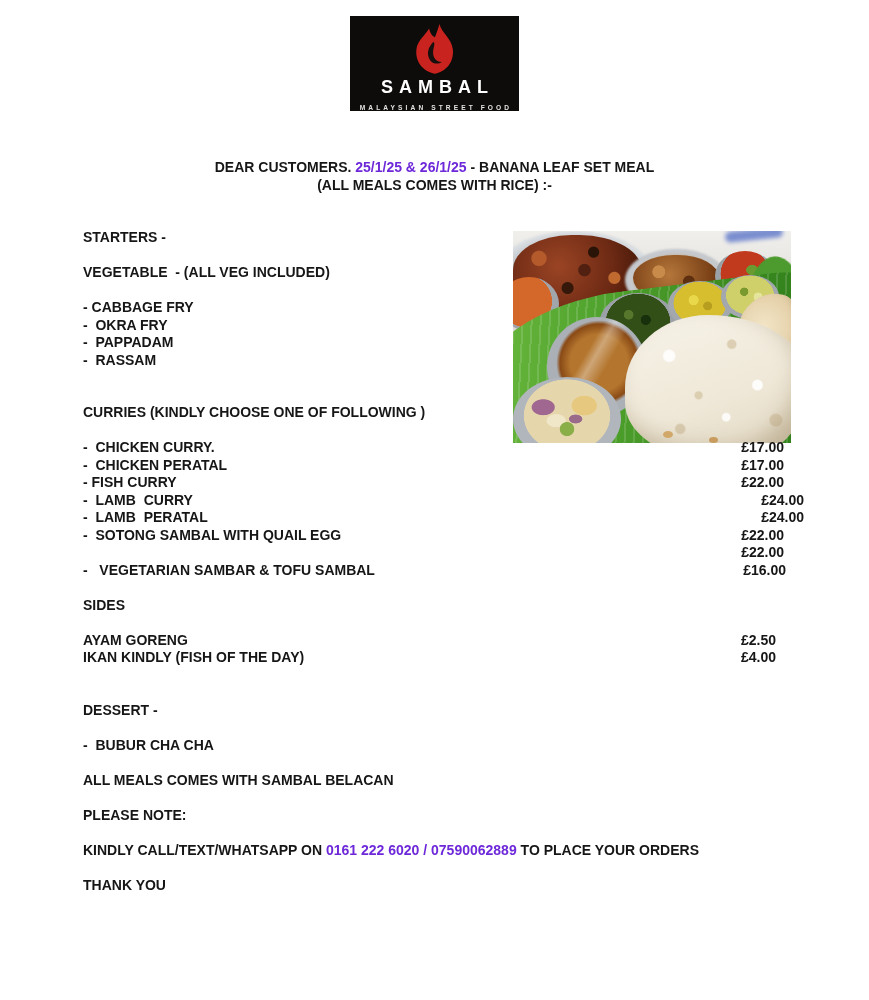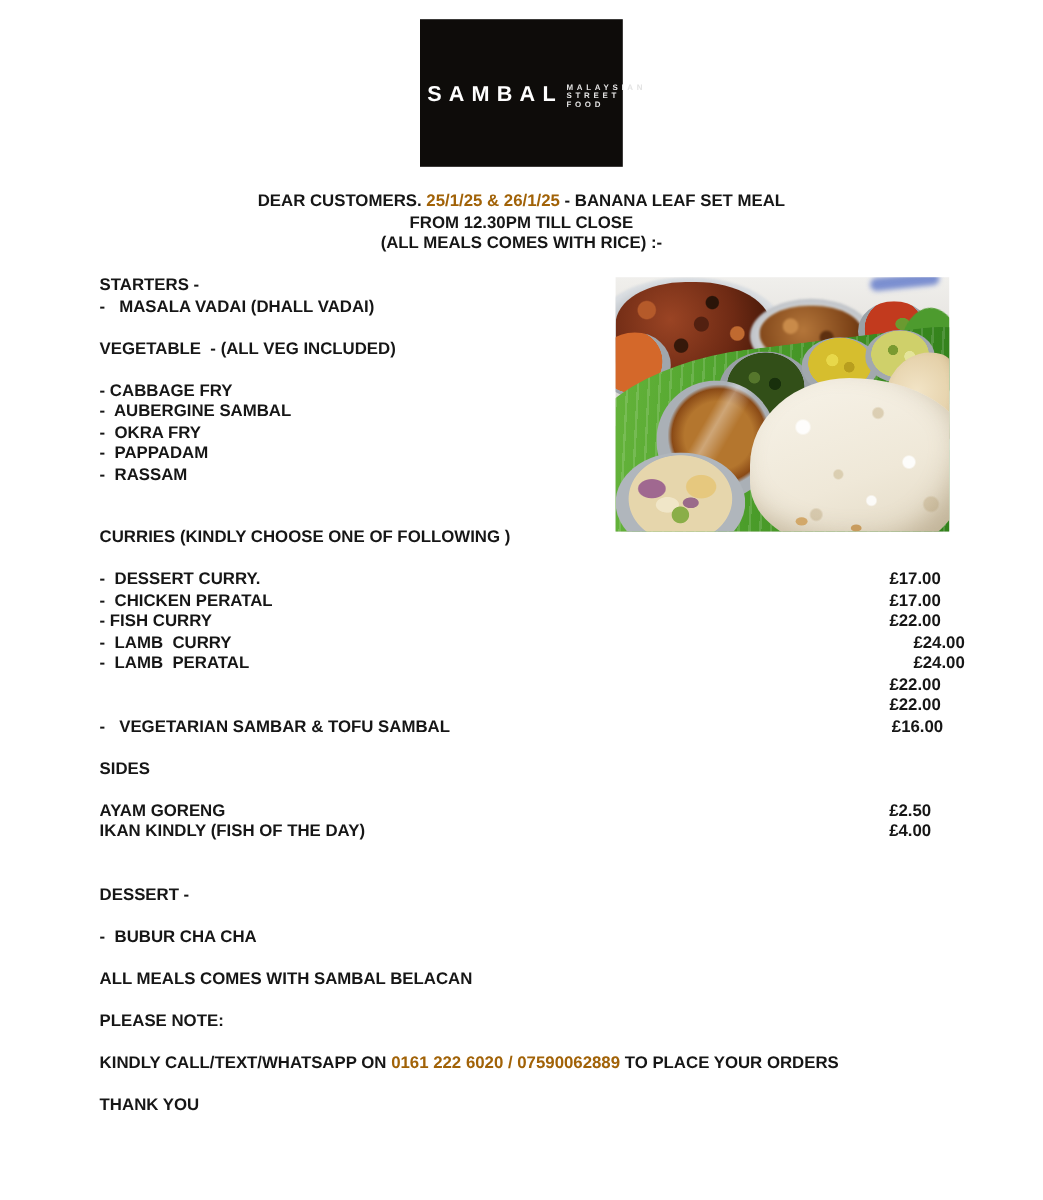--- a/index.html
+++ b/index.html
@@ -2,30 +2,30 @@
 <html><head>
 <meta charset="utf-8">
 <style>
   html,body{margin:0;padding:0;}
   body{width:869px;height:1000px;background:#ffffff;font-family:"Liberation Sans",sans-serif;
        font-weight:700;color:#161616;position:relative;overflow:hidden;}
 
   .page{position:absolute;inset:0;width:869px;height:1000px;background:#fff;}
 
   
-  .logo{position:absolute;left:350px;top:16px;width:169px;height:123px;background:#0e0c0a;
-        display:flex;flex-direction:row;align-items:center;}
+  .logo{position:absolute;left:350px;top:16px;width:169px;height:95px;background:#0e0c0a;
+        display:flex;flex-direction:column;align-items:center;}
   .flame{margin-top:8px;}
   .brand{color:#ffffff;font-size:18px;letter-spacing:6px;padding-left:6px;margin-top:1px;}
   .tagline{color:#e3e3e3;font-size:6.6px;letter-spacing:3.1px;padding-left:3px;margin-top:6px;}
 
   
   .announce{position:absolute;left:0;right:0;top:159px;text-align:center;
             font-size:14px;line-height:17.5px;}
-  .red{color:#a16207;}
+  .red{color:#6d28d9;}
 
   
   .menu{position:absolute;left:0;top:229px;width:869px;font-size:14px;line-height:17.5px;}
   .line{position:relative;height:17.5px;padding-left:83px;white-space:pre;}
   .price{position:absolute;top:0;right:85px;}
   .price.pr-24{right:65px;}
   .price.pr-16{right:83px;}
   .price.side-price{right:93px;}
 
   
@@ -119,21 +119,20 @@
     <svg class="flame" viewBox="0 0 60 70" width="52" height="61" aria-hidden="true">
       <path d="M36 0c3 12 16 19 18 34 2 17-9 30-24 33C14 64 3 51 5 34 6.5 22 17 15 22 6c1.5 6 3.5 10 8 12 2-6 4-11 6-18z" fill="#c9231f"></path>
       <path d="M28 24c-7 7-10 16-5 24 3.5 5.5 11 7 16 3-6 0-11-4-11.5-11-.5-8 3.5-12 .5-16z" fill="#16100e"></path>
     </svg>
     <div class="brand">SAMBAL</div>
     <div class="tagline">MALAYSIAN STREET FOOD</div>
   </div>
 
   <div class="announce">
     <div><span>DEAR CUSTOMERS. </span><span class="red">25/1/25 &amp; 26/1/25</span><span> - BANANA LEAF SET MEAL</span></div>
-    <div>FROM 12.30PM TILL CLOSE</div>
     <div>(ALL MEALS COMES WITH RICE) :-</div>
   </div>
 
   <div class="photo">
     <div class="blue-utensil"></div>
     <div class="plate-left"></div>
     <div class="fried-dish"></div>
     <div class="plate-mid"></div>
     <div class="curry-mid"></div>
     <div class="bowl-red"></div>
@@ -147,41 +146,39 @@
     <div class="bowl-rassam"></div>
     <div class="bowl-salad"></div>
     <div class="rice"></div>
     <div class="peanut1"></div>
     <div class="peanut2"></div>
   </div>
 
   <div class="menu">
 
     <div class="line">STARTERS -</div>
-    <div class="line">-   MASALA VADAI (DHALL VADAI)</div>
     <div class="line"></div>
 
     <div class="line">VEGETABLE  - (ALL VEG INCLUDED)</div>
     <div class="line"></div>
     <div class="line">- CABBAGE FRY</div>
-    <div class="line">-  AUBERGINE SAMBAL</div>
     <div class="line">-  OKRA FRY</div>
     <div class="line">-  PAPPADAM</div>
     <div class="line">-  RASSAM</div>
     <div class="line"></div>
     <div class="line"></div>
 
     <div class="line">CURRIES (KINDLY CHOOSE ONE OF FOLLOWING )</div>
     <div class="line"></div>
-    <div class="line"><span>-  DESSERT CURRY.</span><span class="price">£17.00</span></div>
+    <div class="line"><span>-  CHICKEN CURRY.</span><span class="price">£17.00</span></div>
     <div class="line"><span>-  CHICKEN PERATAL</span><span class="price">£17.00</span></div>
     <div class="line"><span>- FISH CURRY</span><span class="price">£22.00</span></div>
     <div class="line"><span>-  LAMB  CURRY</span><span class="price pr-24">£24.00</span></div>
     <div class="line"><span>-  LAMB  PERATAL</span><span class="price pr-24">£24.00</span></div>
-    <div class="line"><span class="price">£22.00</span></div>
+    <div class="line"><span>-  SOTONG SAMBAL WITH QUAIL EGG</span><span class="price">£22.00</span></div>
     <div class="line"><span class="price">£22.00</span></div>
     <div class="line"><span>-   VEGETARIAN SAMBAR &amp; TOFU SAMBAL</span><span class="price pr-16">£16.00</span></div>
     <div class="line"></div>
 
     <div class="line">SIDES</div>
     <div class="line"></div>
     <div class="line"><span>AYAM GORENG</span><span class="price side-price">£2.50</span></div>
     <div class="line"><span>IKAN KINDLY (FISH OF THE DAY)</span><span class="price side-price">£4.00</span></div>
     <div class="line"></div>
     <div class="line"></div>

